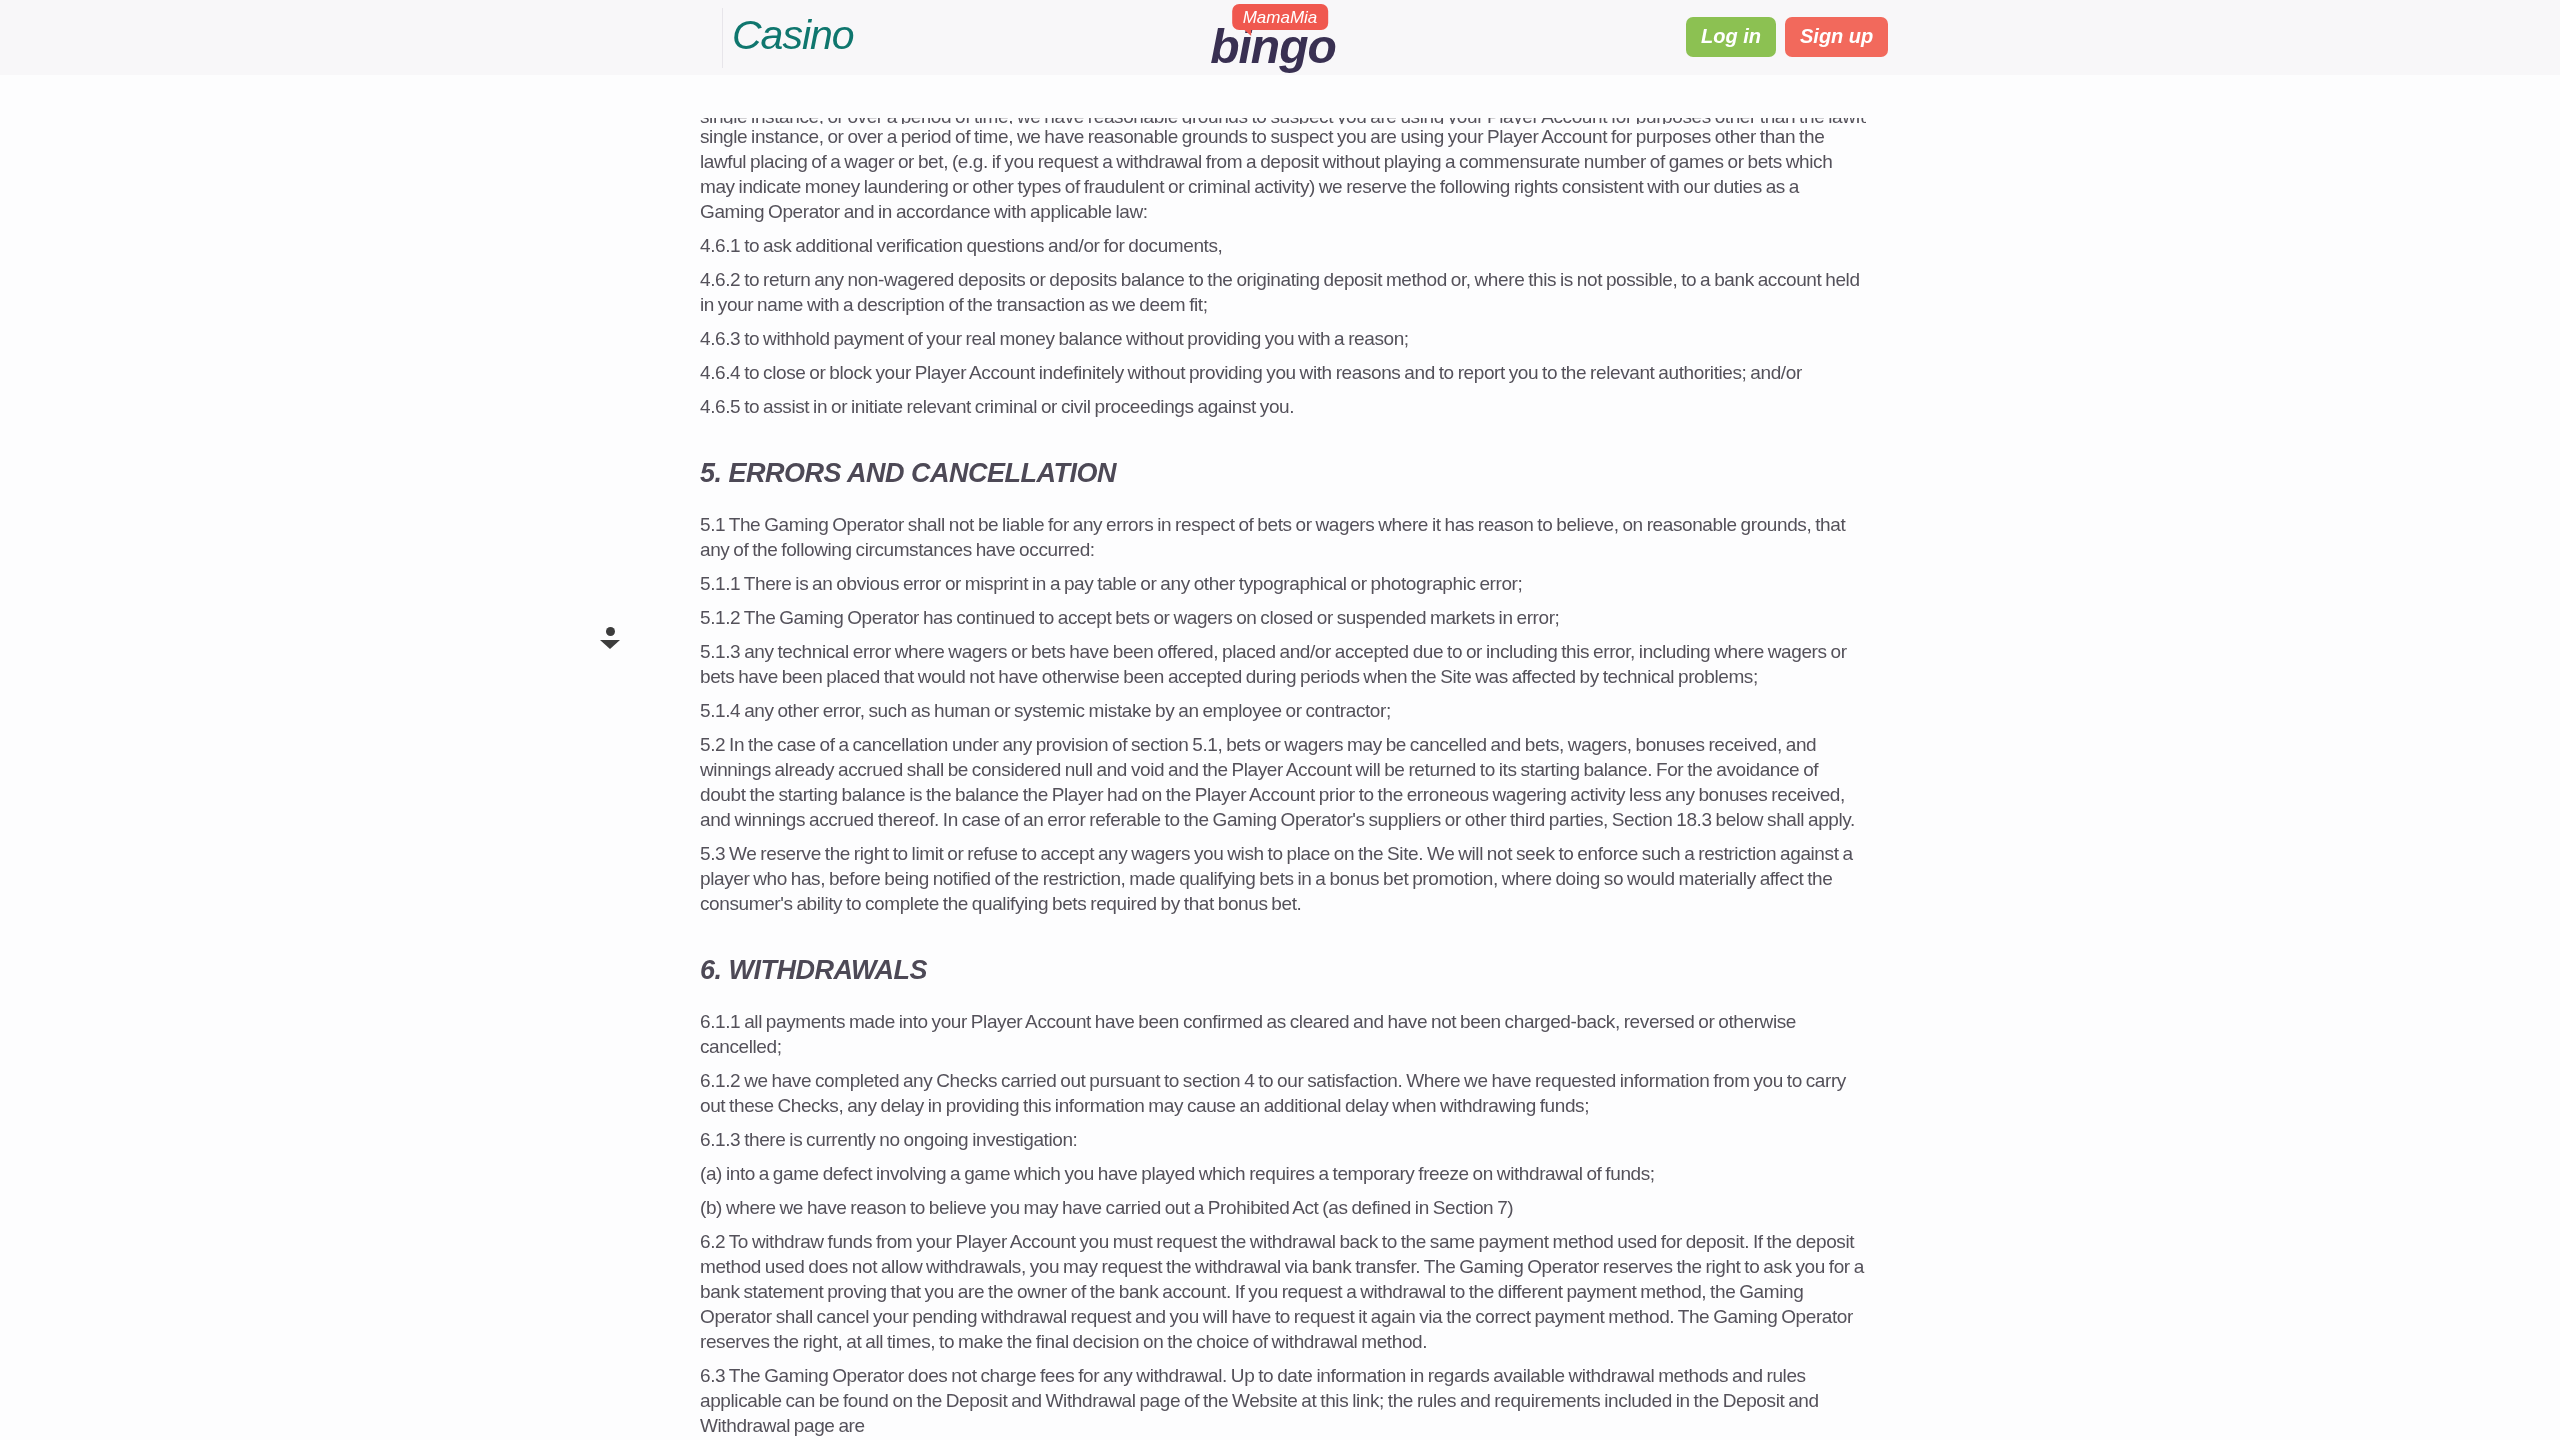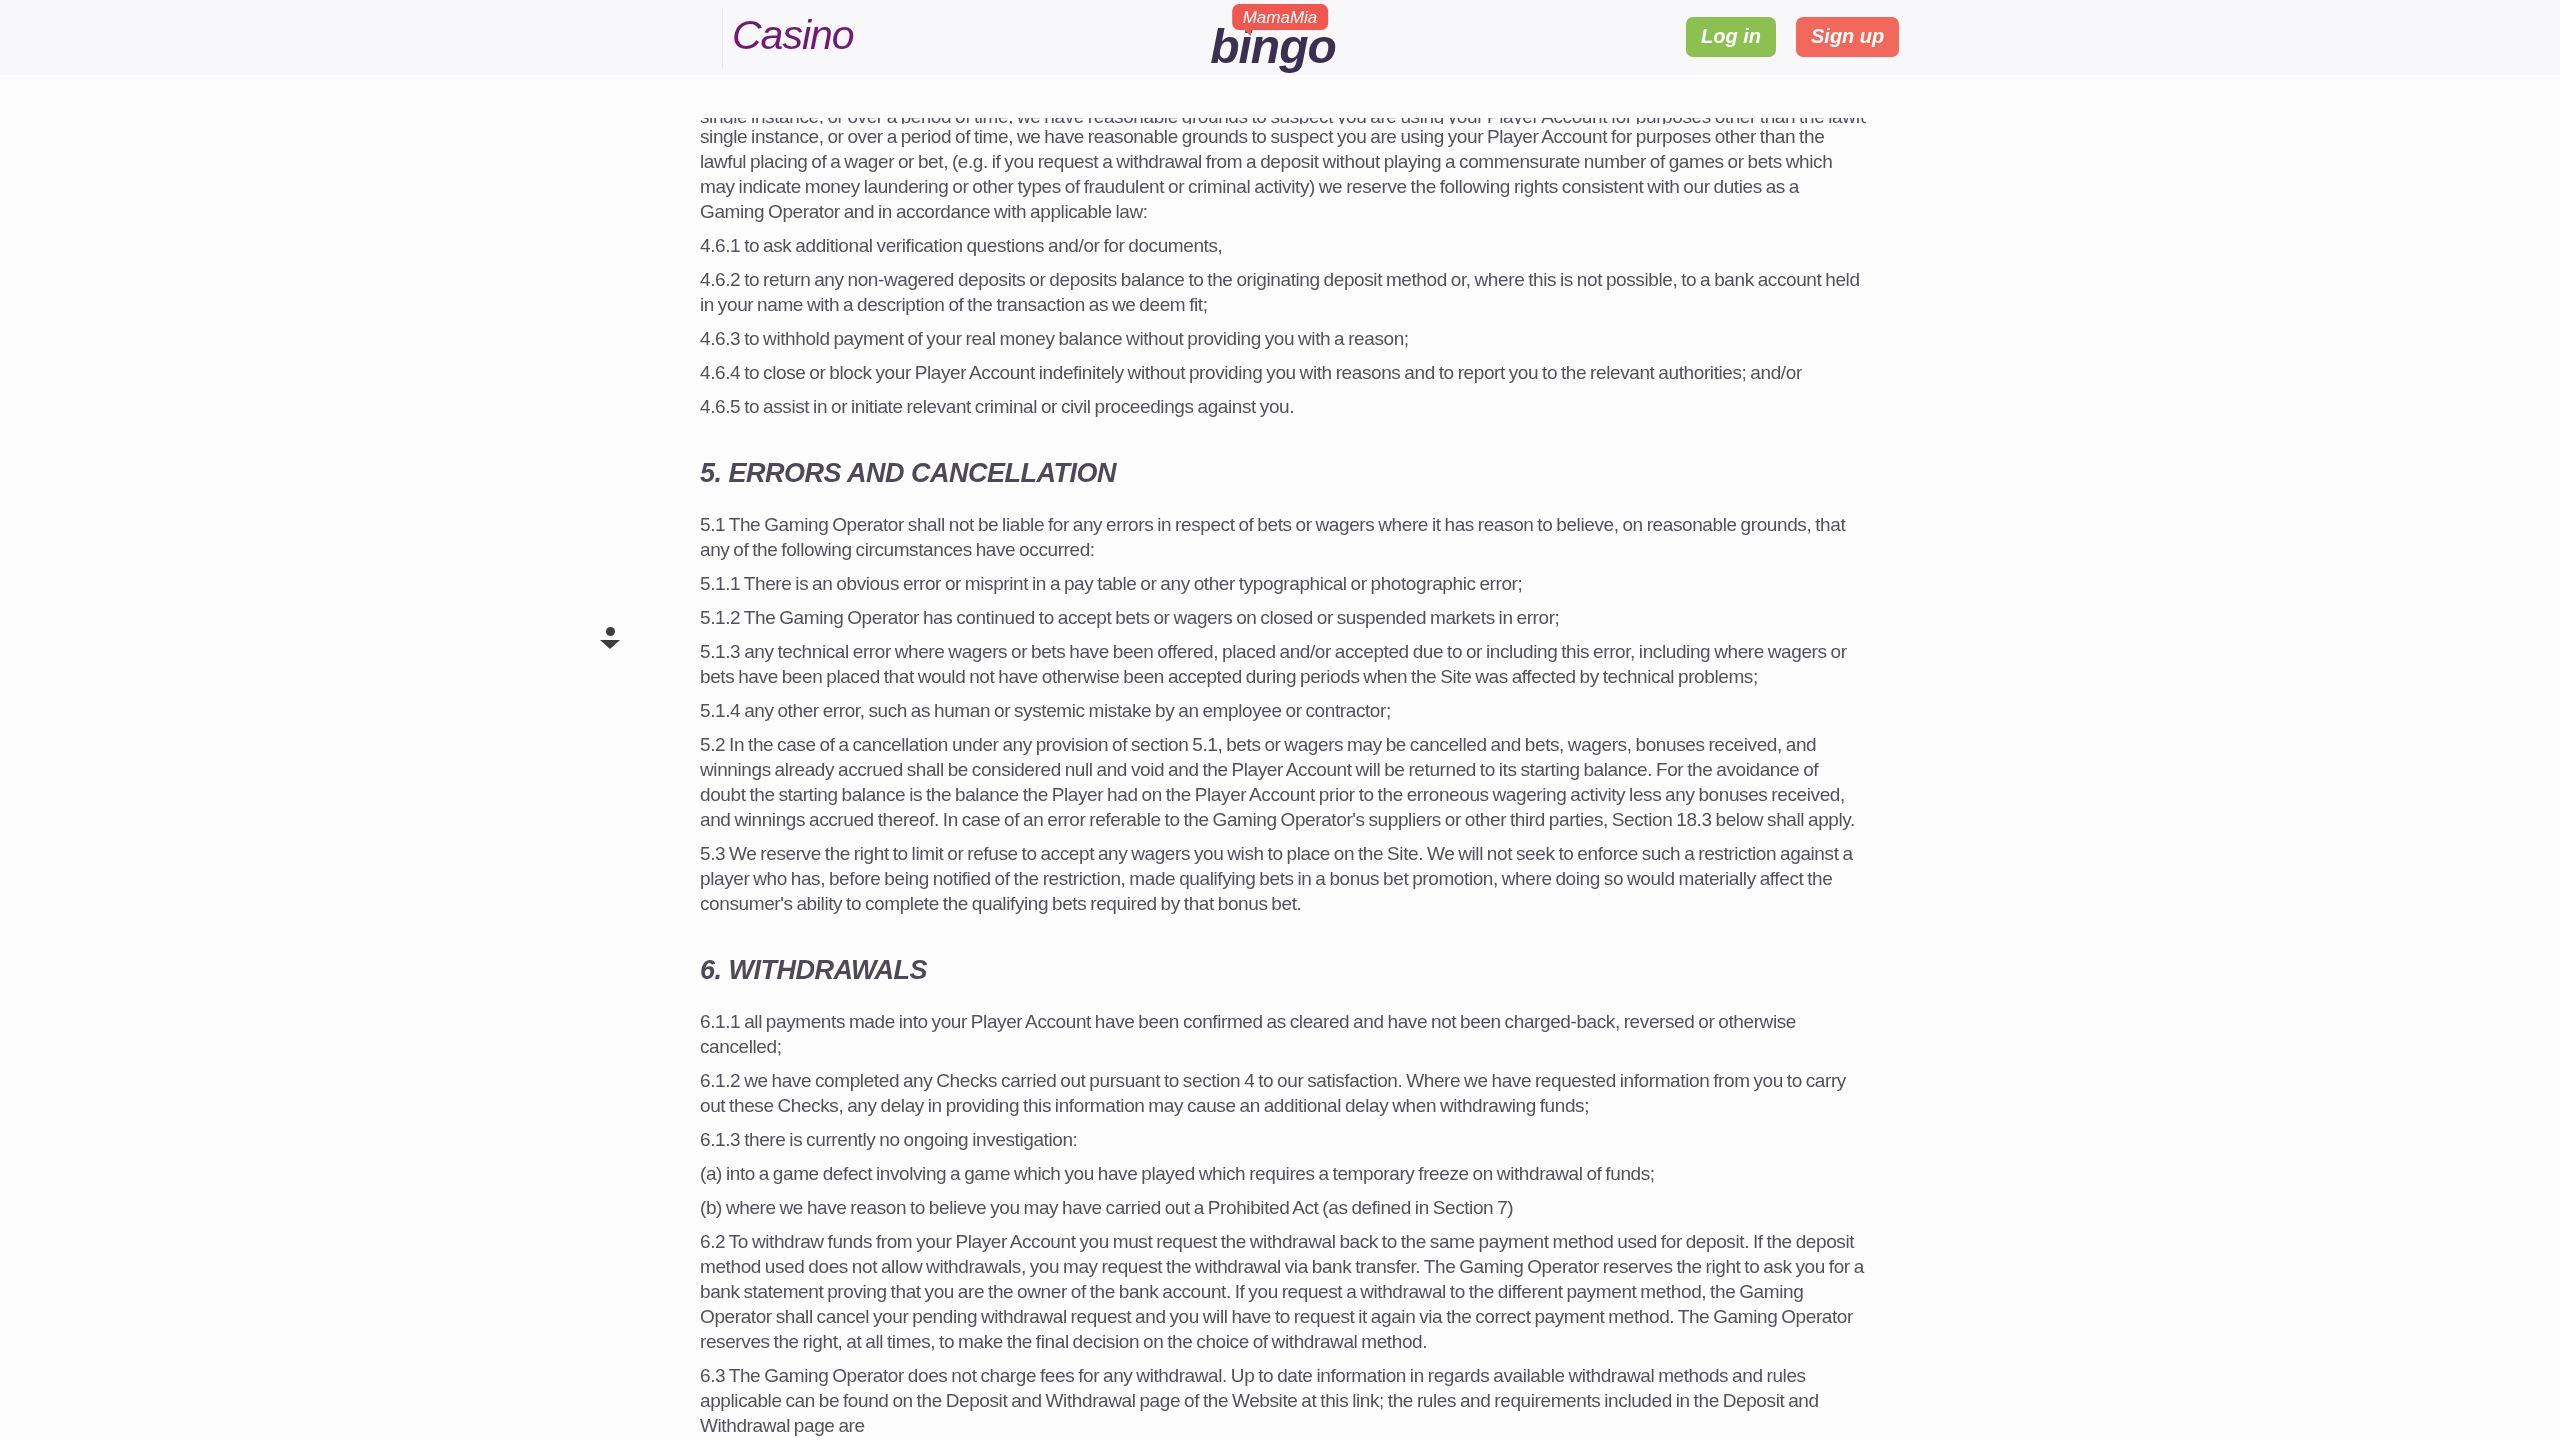--- a/index.html
+++ b/index.html
@@ -23,21 +23,21 @@
     position: absolute;
     left: 722px; top: 8px;
     width: 1px; height: 60px;
     background: #e7e5ea;
   }
   .site-title {
     position: absolute;
     left: 732px; top: 12px;
     font-size: 41px;
     font-style: italic;
-    color: #701a75;
+    color: #0f766e;
     letter-spacing: -1px;
   }
   .brand-logo {
     position: absolute;
     left: 50%; top: 4px;
     transform: translateX(-50%);
     text-align: center;
     cursor: pointer;
     line-height: 1;
   }
@@ -69,21 +69,21 @@
     font-weight: bold;
     font-style: italic;
     color: #393052;
     letter-spacing: -1px;
     z-index: 1;
   }
   .auth-buttons {
     position: absolute;
     left: 1686px; top: 17px;
     display: flex;
-    gap: 20px;
+    gap: 9px;
   }
   .btn {
     border: none;
     border-radius: 7px;
     color: #ffffff;
     font-family: "Liberation Sans", sans-serif;
     font-weight: bold;
     font-style: italic;
     font-size: 20px;
     padding: 8px 15px 9px;

